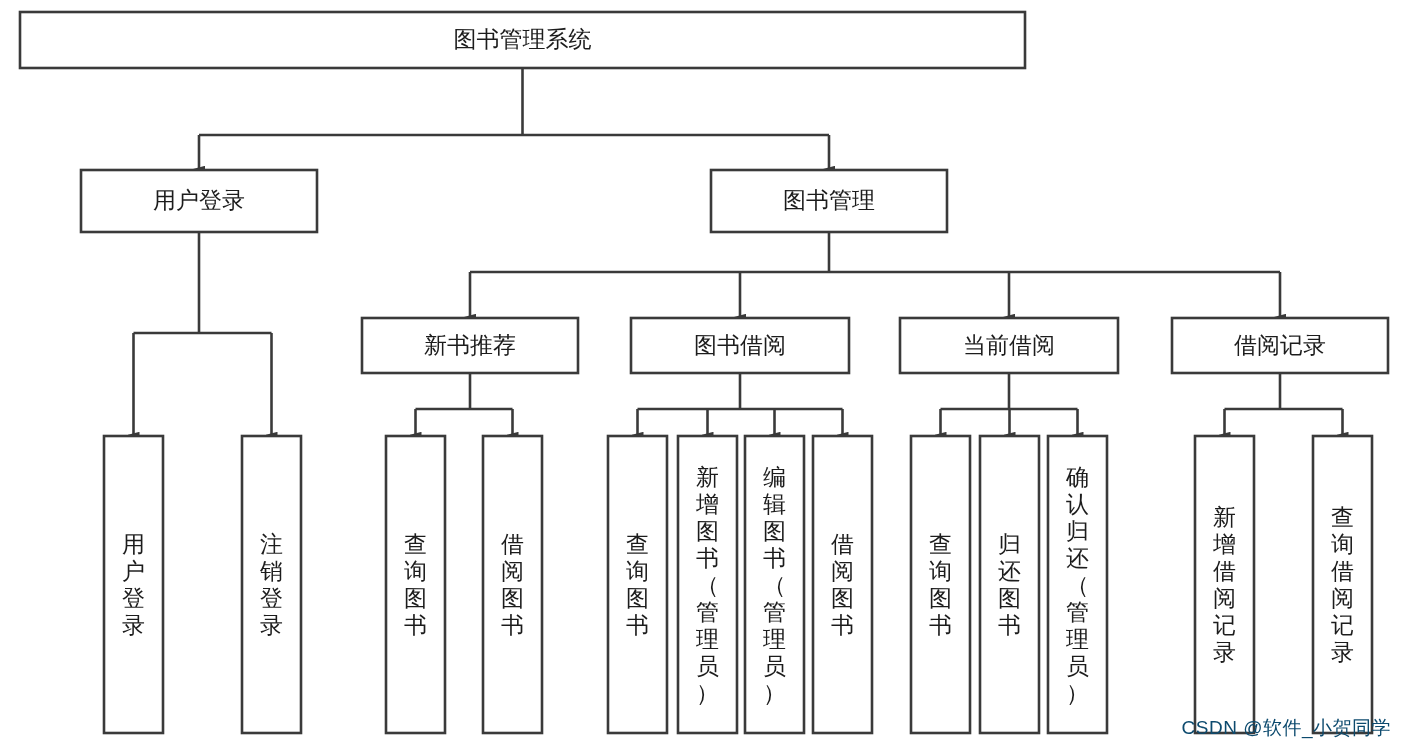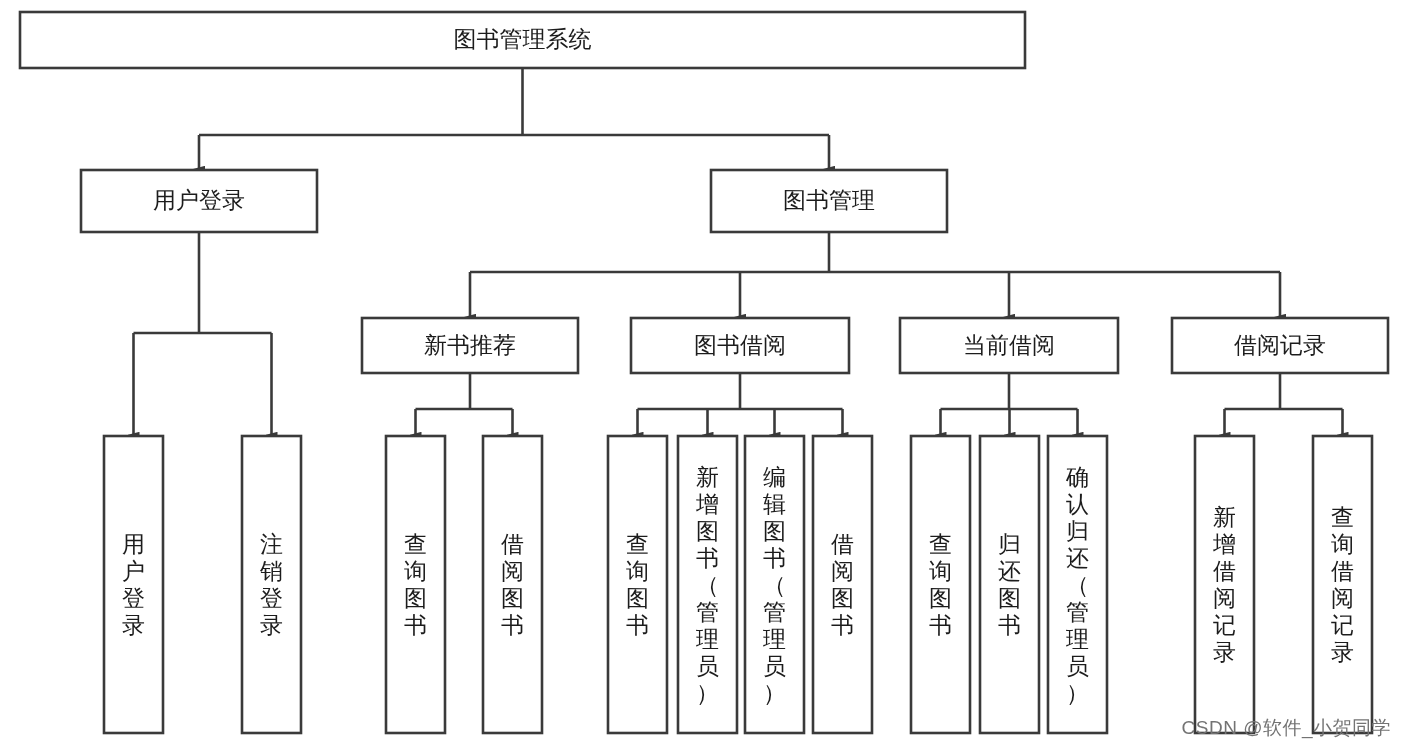--- a/index.html
+++ b/index.html
@@ -48,21 +48,21 @@
     fill: #1c1c1c;
     text-anchor: middle;
     white-space: pre;
   }
   .watermark {
     position: absolute;
     right: 14px;
     bottom: 6px;
     font-family: "Liberation Sans", "DejaVu Sans", sans-serif;
     font-size: 19px;
-    color: #737373;
+    color: #0c4a6e;
     letter-spacing: 0.5px;
     user-select: none;
     pointer-events: none;
   }
 </style>
 </head>
 <body>
 
 <div id="canvas">
   <svg id="diagram" viewBox="0 0 1405 747">

